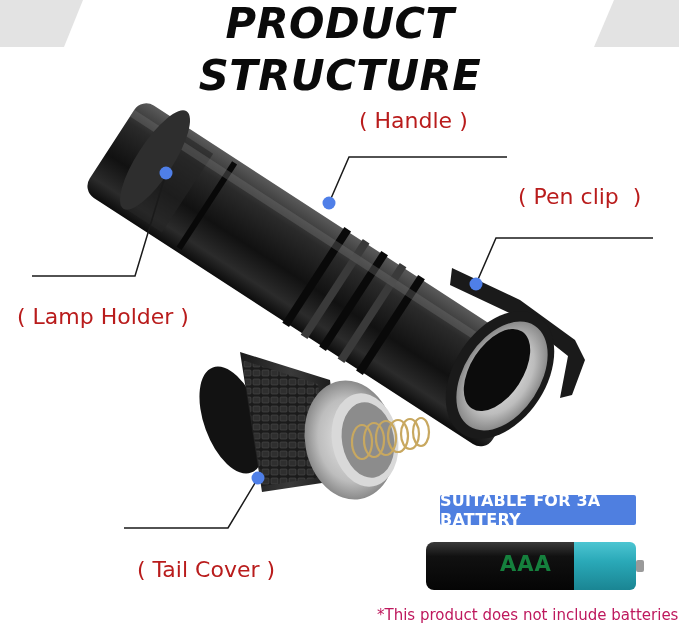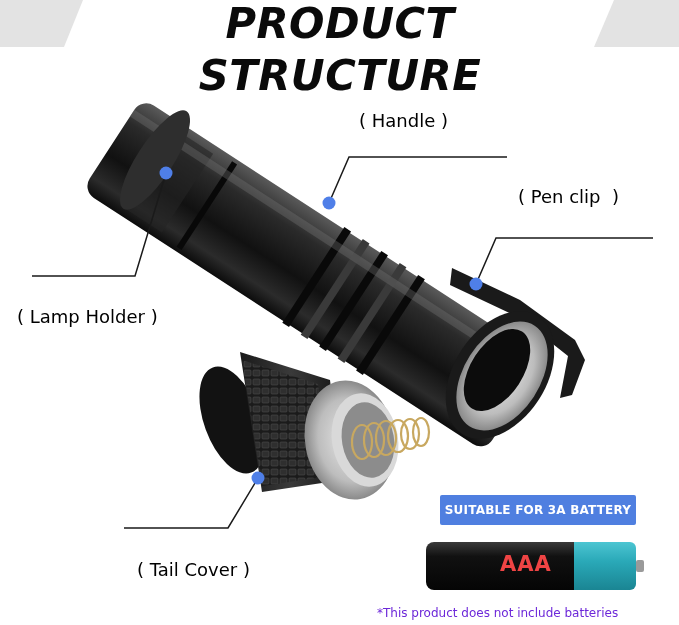--- a/index.html
+++ b/index.html
@@ -7,40 +7,40 @@
   .banner { position: absolute; left: 0; top: 0; width: 676px; height: 50px; }
   .banner svg { position: absolute; left: 0; top: 0; }
   .title {
     position: absolute; left: 70px; top: -3px; width: 540px; text-align: center;
     font-family: "DejaVu Sans", sans-serif; font-weight: bold; font-style: italic;
     font-size: 43px; letter-spacing: 0.5px; color: #0a0a0a; line-height: 52px;
     transform: scaleX(0.97);
   }
   .stage { position: absolute; left: 0; top: 0; }
   .label {
-    position: absolute; font-family: "DejaVu Sans", sans-serif; font-size: 18px;
-    color: #000000; white-space: pre; line-height: 22px;
+    position: absolute; font-family: "DejaVu Sans", sans-serif; font-size: 22px;
+    color: #b91c1c; white-space: pre; line-height: 22px;
   }
   .battery-badge {
     position: absolute; left: 440px; top: 495px; width: 196px; height: 30px;
     background: #4f7fe0; border-radius: 2px; color: #ffffff;
-    font-family: "DejaVu Sans", sans-serif; font-weight: bold; font-size: 12px;
+    font-family: "DejaVu Sans", sans-serif; font-weight: bold; font-size: 16px;
     display: flex; align-items: center; justify-content: center; letter-spacing: 0.2px;
   }
   .battery {
     position: absolute; left: 424px; top: 540px; width: 224px; height: 52px;
   }
   .battery-text {
     position: absolute; left: 500px; top: 552px; width: 50px; text-align: center;
-    font-family: "DejaVu Sans", sans-serif; font-weight: bold; font-size: 21px; color: #ef4444;
+    font-family: "DejaVu Sans", sans-serif; font-weight: bold; font-size: 21px; color: #15803d;
     letter-spacing: 1px;
   }
   .footnote {
     position: absolute; left: 377px; top: 606px; font-family: "DejaVu Sans", sans-serif;
-    font-size: 12px; color: #6d28d9; white-space: nowrap;
+    font-size: 15px; color: #be185d; white-space: nowrap;
   }
 </style>
 </head>
 <body>
 
 <div class="banner">
   <svg width="679" height="50">
     <polygon points="0,0 83,0 64,47 0,47" fill="#e3e3e3"></polygon>
     <polygon points="614,0 679,0 679,47 594,47" fill="#e3e3e3"></polygon>
   </svg>

